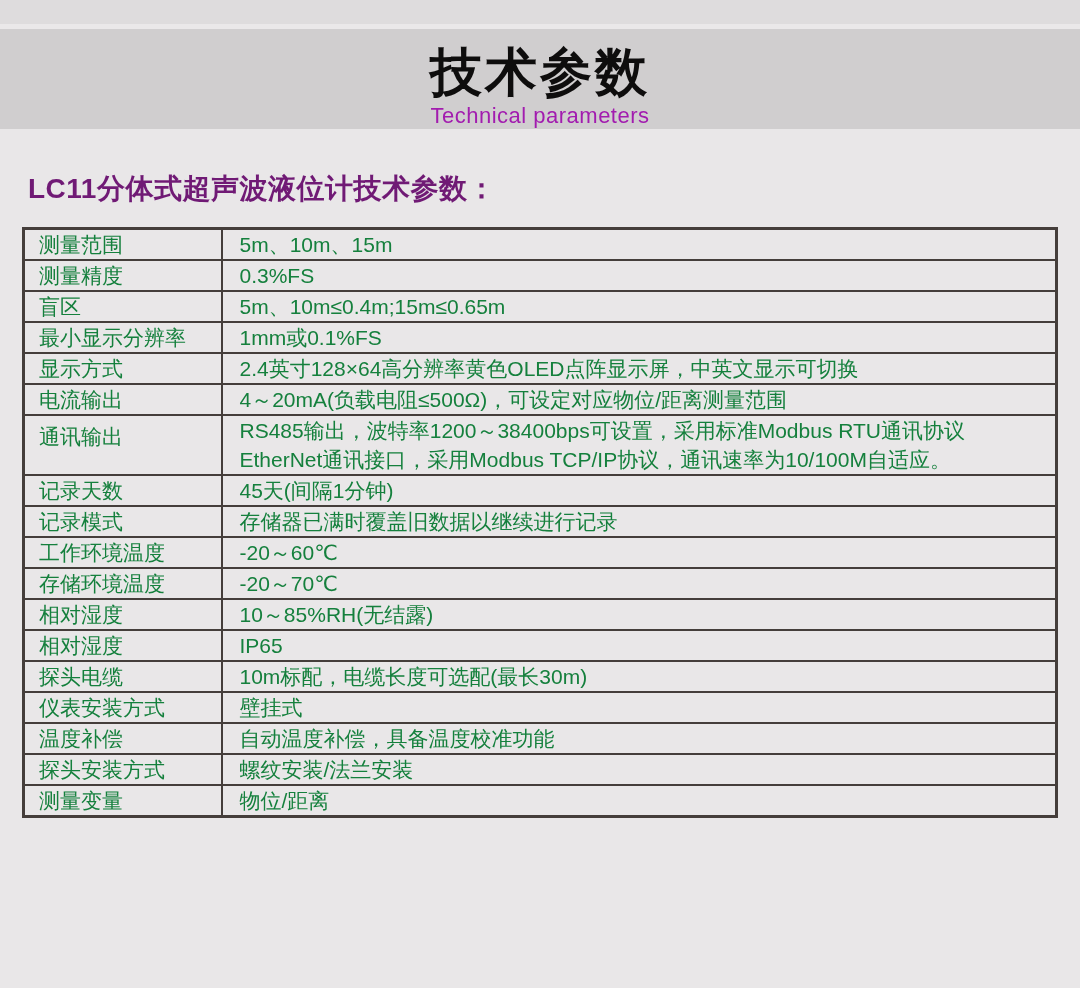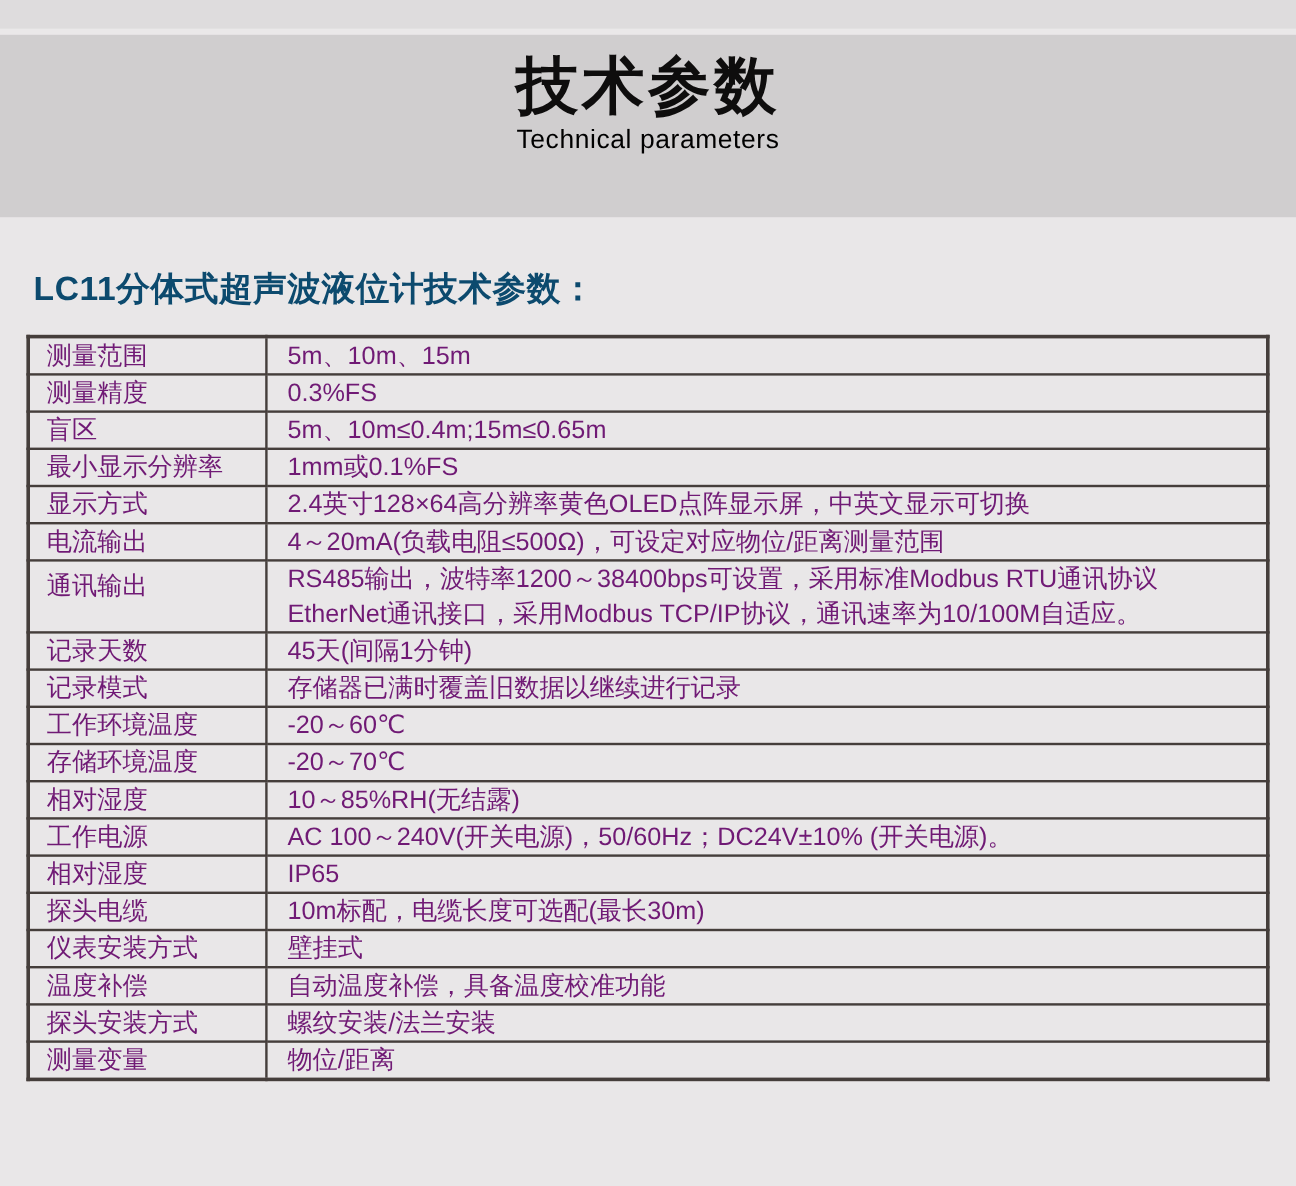--- a/index.html
+++ b/index.html
@@ -6,57 +6,57 @@
   html, body { width: 1080px; }
   body {
     height: 988px;
     background: #e9e7e8;
     font-family: "Liberation Sans", "DejaVu Sans", sans-serif;
     overflow: hidden;
   }
   .top-strip   { height: 24px; background: #dedcdd; }
   .strip-gap   { height: 5px;  background: #eae8e9; }
   .title-band  {
-    height: 152px;
+    height: 100px;
     background: #d0cecf;
     text-align: center;
     padding-top: 13px;
   }
   .page-title {
     font-size: 52px;
     font-weight: 700;
     color: #0e0d0d;
     letter-spacing: 3px;
     line-height: 60px;
   }
   .page-subtitle {
     font-size: 22px;
-    color: #000000;
+    color: #a21caf;
     margin-top: 1px;
     letter-spacing: 0.5px;
   }
   .section-heading {
     margin: 41px 0 0 28px;
     font-size: 28px;
     font-weight: 700;
-    color: #0c4a6e;
+    color: #701a75;
     letter-spacing: 0.5px;
   }
   table.params {
     border-collapse: collapse;
     table-layout: fixed;
     margin: 19px 0 0 22px;
     width: 1036px;
     border: 3px solid #453e3b;
     background: #e9e7e8;
   }
   table.params td {
     border: 2px solid #453e3b;
     font-size: 21px;
-    color: #701a75;
+    color: #15803d;
     height: 30px;
     line-height: 29px;
     vertical-align: middle;
     overflow: hidden;
   }
   td.cell-label { width: 198px; padding-left: 14px; }
   td.cell-value { padding-left: 17px; white-space: pre-line; }
   tr.two-line td { height: 60px; }
   tr.two-line td.cell-label { vertical-align: top; padding-top: 6px; }
 </style>
@@ -132,24 +132,20 @@
   <tr>
     <td class="cell-label">存储环境温度</td>
     <td class="cell-value">-20～70℃</td>
   </tr>
 
   <tr>
     <td class="cell-label">相对湿度</td>
     <td class="cell-value">10～85%RH(无结露)</td>
   </tr>
 
-  <tr>
-    <td class="cell-label">工作电源</td>
-    <td class="cell-value">AC 100～240V(开关电源)，50/60Hz；DC24V±10% (开关电源)。</td>
-  </tr>
 
 
   <tr>
     <td class="cell-label">相对湿度</td>
     <td class="cell-value">IP65</td>
   </tr>
 
   <tr>
     <td class="cell-label">探头电缆</td>
     <td class="cell-value">10m标配，电缆长度可选配(最长30m)</td>

